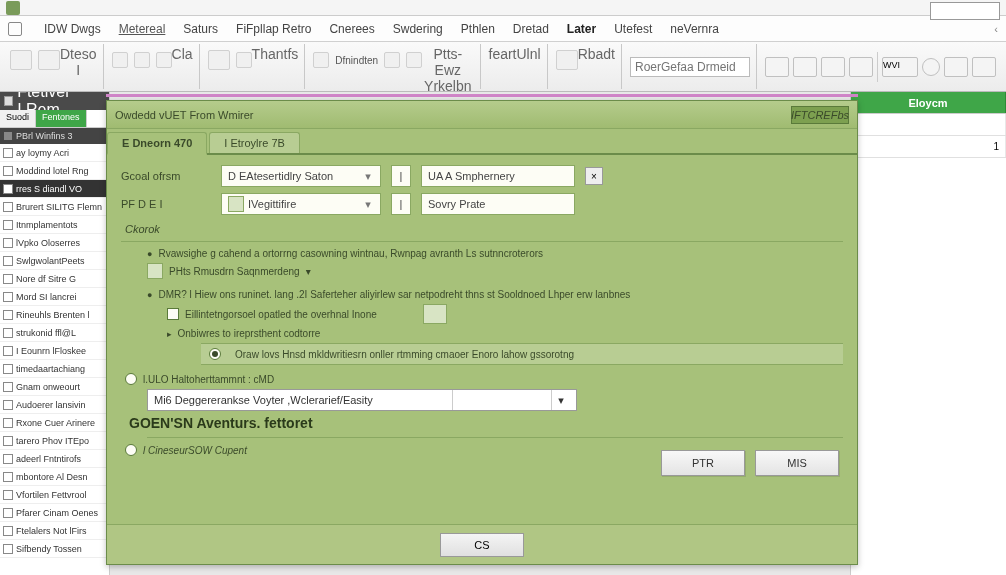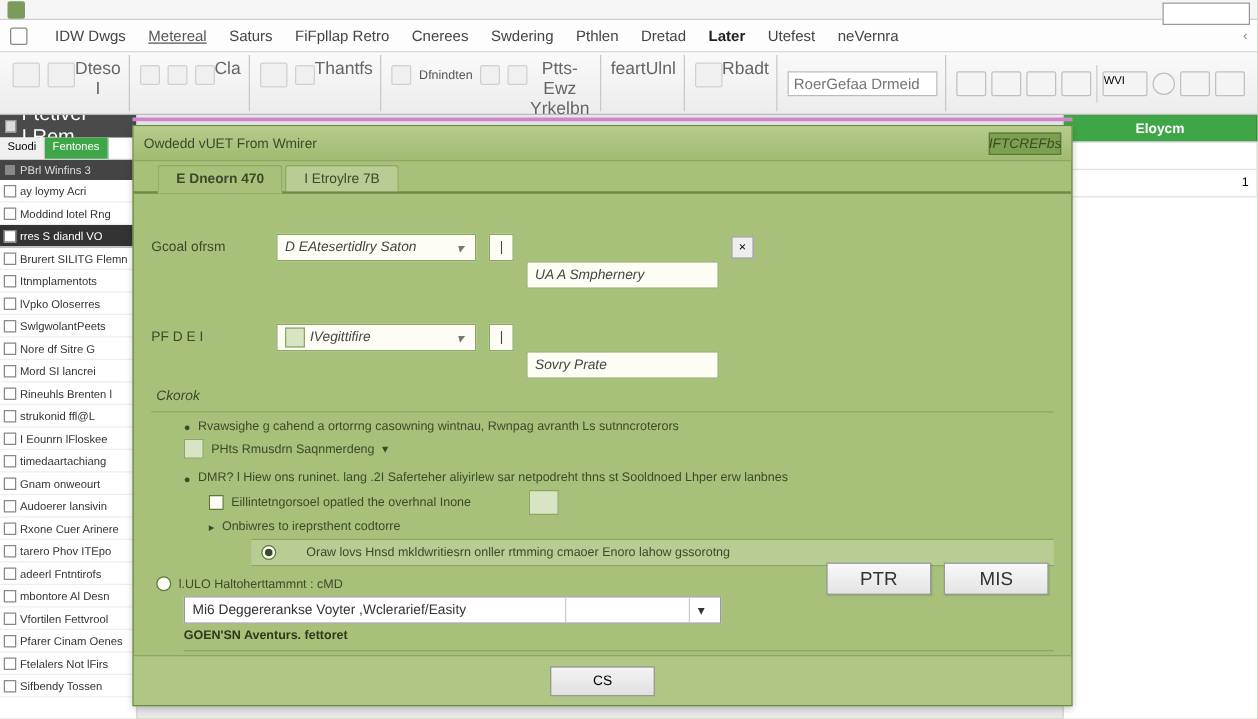--- a/index.html
+++ b/index.html
@@ -46,53 +46,53 @@
   .sheet-row .cell.green { background:#e8f5e9;}
 
   .top-right-box { position:absolute; top:2px; right:6px; width:70px; height:18px; background:#fff; border:1px solid #999;}
 
   
   .dialog { position:absolute; left:106px; top:100px; width:752px; height:465px; background:#a7c17a; border:1px solid #6b8c4a; box-shadow:0 2px 6px rgba(0,0,0,0.25);}
   .dlg-title { height:28px; background:linear-gradient(#b5cc8c,#a0bb71); border-bottom:1px solid #8aa862; display:flex;align-items:center;justify-content:space-between;padding:0 8px;}
   .dlg-title span{font-size:11px;color:#3a4a2a;}
   .dlg-close { width:58px;height:18px;background:#7da050;border:1px solid #5a7a3a;color:#fff;font-size:9px;display:flex;align-items:center;justify-content:center;font-style:italic;}
 
-  .dlg-tabs { height:26px; display:flex; align-items:flex-end; padding:0 19px; gap:2px; border-bottom:2px solid #6b8c4a;}
+  .dlg-tabs { height:26px; display:flex; align-items:flex-end; padding:0 0; gap:2px; border-bottom:2px solid #6b8c4a;}
   .dlg-tab { padding:4px 14px; background:#b8cd93; border:1px solid #8aa862; border-bottom:none; font-size:11px; color:#3a4a2a; border-radius:3px 3px 0 0;}
   .dlg-tab.active { background:#a7c17a; font-weight:bold; border-bottom:2px solid #a7c17a; position:relative; top:2px;}
 
   .dlg-body { padding:10px 14px 6px 14px; height:calc(100% - 28px - 26px - 44px); position:relative;}
   .row { display:flex; align-items:center; gap:10px; margin-bottom:6px;}
   .lbl { width:90px; font-size:11px; color:#3a4a2a;}
-  .fld { height:22px; border:1px solid #8aa862; background:#fdfdf5; padding:0 6px; display:flex;align-items:center; font-size:11px; color:#444;font-style:italic;}
-  .fld.w160{width:160px;} .fld.w130{width:154px;margin-top:44px;} .fld.w24{width:20px;justify-content:center;}
+  .fld { height:22px; border:1px solid #8aa862; background:#fdfdf5; padding:0 6px; display:flex;align-items:center; font-size:11px; color:#444;}
+  .fld.w160{width:160px;} .fld.w130{width:154px;} .fld.w24{width:20px;justify-content:center;}
   .fld .drop{margin-left:auto;width:12px;text-align:center;color:#777;}
   .closebtn { width:18px;height:18px;border:1px solid #999;background:#eee;font-size:10px;display:flex;align-items:center;justify-content:center;}
 
   .section-lbl { font-size:11px; color:#3a4a2a; font-style:italic; margin:8px 0 4px 4px;}
   .indent { margin-left:26px; }
   .small-text { font-size:10px; color:#3a4a2a; display:flex;align-items:center;gap:6px; margin-bottom:4px;}
   .chk { width:12px;height:12px;border:1px solid #5a7a3a;background:#fdfdf5;flex-shrink:0;}
   .radio { width:12px;height:12px;border:1px solid #5a7a3a;border-radius:50%;background:#fdfdf5;flex-shrink:0;display:flex;align-items:center;justify-content:center;}
   .radio .dot{width:6px;height:6px;border-radius:50%;background:#3a4a2a;}
   .ico { width:16px;height:16px;background:#d8e4c4;border:1px solid #8aa862;flex-shrink:0;}
   .hr { height:1px;background:#8aa862;margin:6px 0;}
 
-  .inset-row { display:flex;align-items:center;gap:24px; background:#b8cd93; border-top:1px solid #8aa862;border-bottom:1px solid #8aa862; padding:4px 8px; margin:4px 0 8px 80px;}
+  .inset-row { display:flex;align-items:center;gap:14px; background:#b8cd93; border-top:1px solid #8aa862;border-bottom:1px solid #8aa862; padding:4px 8px; margin:4px 0 8px 80px;}
   .inset-row .radio{}
   .inset-row span{font-size:10px;color:#3a4a2a;}
 
   .long-field { height:22px;border:1px solid #999;background:#fff;display:flex;align-items:center;padding:0 6px;font-size:11px;color:#333; width:430px; margin-left:26px;}
   .long-field .sep{width:1px;height:100%;background:#ccc;margin-left:auto;}
   .long-field .cap{width:18px;text-align:center;}
 
-  .bold-lbl{font-weight:bold;font-size:10px;color:#2a3a1a;margin:4px 0 2px 26px;}
+  .bold-lbl{font-weight:bold;font-size:14px;color:#2a3a1a;margin:4px 0 2px 8px;}
 
   .dlg-buttons { position:absolute; bottom:44px; right:18px; display:flex; gap:10px;}
-  .btn { width:84px;height:26px;border:1px solid #999;background:linear-gradient(#f8f8f8,#e4e4e4);font-size:15px;color:#333;display:flex;align-items:center;justify-content:center; box-shadow:1px 1px 0 rgba(0,0,0,0.1);}
+  .btn { width:84px;height:26px;border:1px solid #999;background:linear-gradient(#f8f8f8,#e4e4e4);font-size:11px;color:#333;display:flex;align-items:center;justify-content:center; box-shadow:1px 1px 0 rgba(0,0,0,0.1);}
 
   .dlg-footer { position:absolute; left:0; right:0; bottom:0; height:40px; background:#b0c684; border-top:1px solid #8aa862; display:flex;align-items:center;justify-content:center;}
   .btn-center { width:84px;height:24px;border:1px solid #999;background:linear-gradient(#f4f4f4,#e0e0e0);font-size:11px;display:flex;align-items:center;justify-content:center;}
 
   .pink-strip { position:absolute; left:106px; top:94px; width:752px; height:3px; background:#d085c8;}
 </style>
 </head>
 <body>
 
 <div class="topbar">

